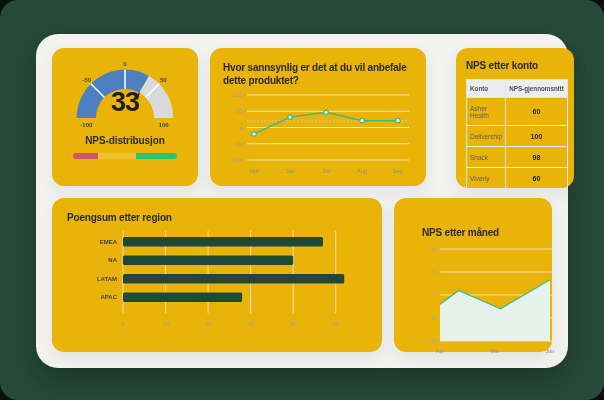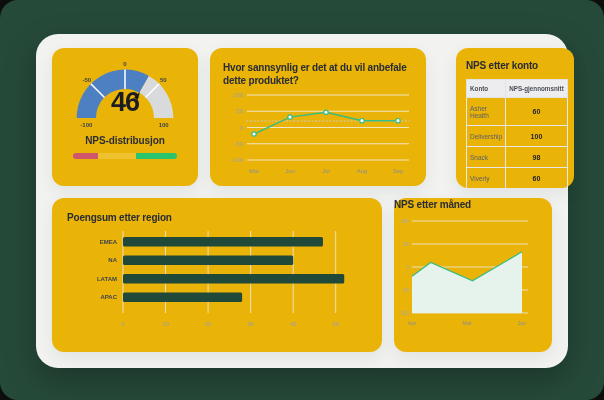--- a/index.html
+++ b/index.html
@@ -8,21 +8,21 @@
   .frame{position:absolute;inset:0;background:#264a3a;border-radius:18px;}
   .panel{position:absolute;left:36px;top:34px;width:532px;height:334px;background:#f2f3f1;
          border-radius:22px;box-shadow:0 12px 32px rgba(0,0,0,.28);}
   .card{position:absolute;background:#eab308;border-radius:12px;box-sizing:border-box;
         box-shadow:0 6px 16px rgba(22,48,36,.08);}
   .card-title{font-weight:700;color:#282c34;font-size:10px;line-height:1.32;letter-spacing:-.2px;}
   .gauge-card{left:16px;top:14px;width:146px;height:138px;text-align:center;}
   .line-card{left:174px;top:14px;width:216px;height:138px;padding:13px 13px 0 13px;}
   .table-card{left:380px;top:14px;width:118px;height:140px;padding:11px 10px;margin-left:40px;}
   .bar-card{left:16px;top:164px;width:330px;height:154px;padding:13px 15px;}
-  .area-card{left:358px;top:164px;width:158px;height:154px;padding:0;}
+  .area-card{left:358px;top:164px;width:158px;height:154px;padding:28px;}
   .gauge-wrap{position:relative;width:116px;margin:10px auto 0;}
   .gauge-wrap svg{display:block;width:116px;height:auto;}
   .gauge-value{position:absolute;left:0;right:0;top:29px;font-size:27px;font-weight:800;
                color:#1b1d22;letter-spacing:-1px;}
   .gauge-label{margin-top:5px;font-size:10px;font-weight:700;color:#2a2e35;letter-spacing:-.1px;}
   .dist-bar{display:flex;width:104px;height:6px;margin:7px auto 0;border-radius:3px;overflow:hidden;}
   .dist-bar div{height:100%;}
   .line-card svg{display:block;margin-top:5px;overflow:visible;}
   .bar-card svg{display:block;margin-top:5px;overflow:visible;}
   .area-card svg{display:block;margin-top:6px;overflow:visible;}
@@ -48,21 +48,21 @@
             <text x="20" y="71.5" text-anchor="middle" font-size="6.2" font-weight="700" fill="#3f434a">-100</text>
             <line x1="38.79" y1="40.79" x2="24.64" y2="26.64" stroke="#ffffff" stroke-width="1.6"></line>
             <text x="20.4" y="24.4" text-anchor="middle" font-size="6.2" font-weight="700" fill="#3f434a">-50</text>
             <line x1="60" y1="32" x2="60" y2="12" stroke="#ffffff" stroke-width="1.6"></line>
             <text x="60" y="8" text-anchor="middle" font-size="6.2" font-weight="700" fill="#3f434a">0</text>
             <line x1="81.21" y1="40.79" x2="95.36" y2="26.64" stroke="#ffffff" stroke-width="1.6"></line>
             <text x="99.6" y="24.4" text-anchor="middle" font-size="6.2" font-weight="700" fill="#3f434a">50</text>
             <text x="100" y="71.5" text-anchor="middle" font-size="6.2" font-weight="700" fill="#3f434a">100</text>
             <polygon points="75.36,35.07 73.33,43.26 69.34,40.98" fill="#15171b"></polygon>
           </svg>
-        <div class="gauge-value">46</div>
+        <div class="gauge-value">33</div>
       </div>
       <div class="gauge-label">NPS-distribusjon</div>
       <div class="dist-bar" id="dist-bar">
           <div style="width: 24%; background: rgb(208, 86, 107);"></div>
           <div style="width: 37%; background: rgb(240, 193, 47);"></div>
           <div style="width: 39%; background: rgb(41, 196, 109);"></div>
         </div>
     </div>
 
     <div class="card line-card">

